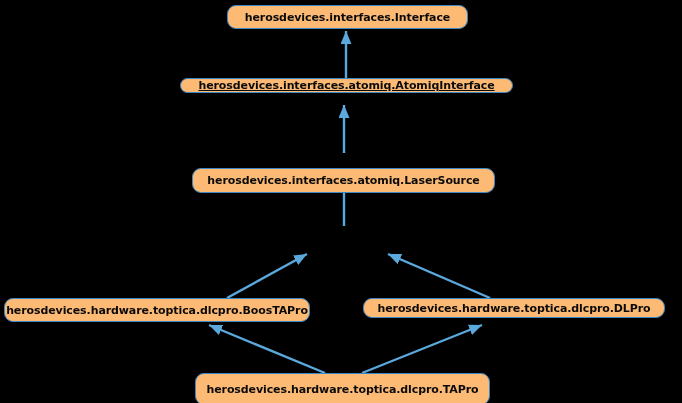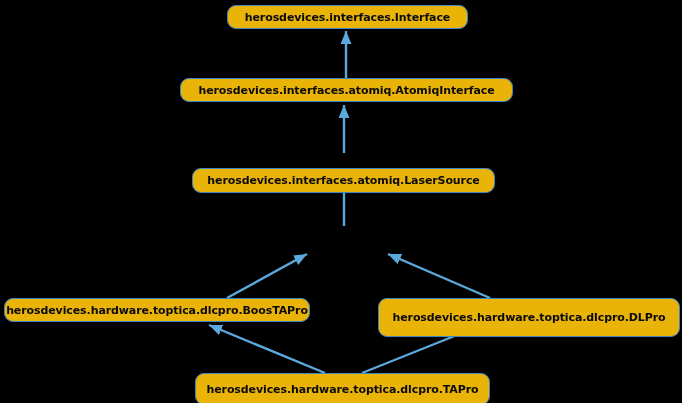--- a/index.html
+++ b/index.html
@@ -26,21 +26,21 @@
     stroke: #5aa8dc;
     stroke-width: 2.4;
     fill: none;
   }
   .node {
     position: absolute;
     display: flex;
     align-items: center;
     justify-content: center;
     box-sizing: border-box;
-    background: #eab308;
+    background: #fdba74;
     border: 1.5px solid #3d87c5;
     border-radius: 9px;
     font-weight: bold;
     font-size: 11px;
     letter-spacing: -0.1px;
     color: #0a0a0a;
     white-space: nowrap;
     cursor: pointer;
   }
 </style>
@@ -59,24 +59,24 @@
     <line class="edge" x1="344" y1="153" x2="344" y2="105" marker-end="url(#arrowhead)"></line>
     <line class="edge" x1="344" y1="226" x2="344" y2="180" marker-end="url(#arrowhead)"></line>
     <line class="edge" x1="227" y1="298" x2="307" y2="254" marker-end="url(#arrowhead)"></line>
     <line class="edge" x1="490" y1="298" x2="388" y2="254" marker-end="url(#arrowhead)"></line>
     <line class="edge" x1="325" y1="373" x2="209" y2="325" marker-end="url(#arrowhead)"></line>
     <line class="edge" x1="362" y1="373" x2="482" y2="325" marker-end="url(#arrowhead)"></line>
   </svg>
 
   <div class="node" style="left:227px; top:5px;   width:241px; height:24px;">herosdevices.interfaces.Interface</div>
 
-  <div class="node" style="left:180px; top:78px;  width:333px; height:24px;">herosdevices.interfaces.atomiq.AtomiqInterface</div>
+  <div class="node" style="left:180px; top:78px;  width:333px; height:15px;text-decoration:underline;">herosdevices.interfaces.atomiq.AtomiqInterface</div>
 
   <div class="node" style="left:192px; top:153px; width:303px; height:25px;margin-top:15px;">herosdevices.interfaces.atomiq.LaserSource</div>
 
 
   <div class="node" style="left:4px;   top:298px; width:306px; height:24px;">herosdevices.hardware.toptica.dlcpro.BoosTAPro</div>
 
-  <div class="node" style="left:378px; top:298px; width:302px; height:39px;">herosdevices.hardware.toptica.dlcpro.DLPro</div>
+  <div class="node" style="left:363px; top:298px; width:302px; height:20px;">herosdevices.hardware.toptica.dlcpro.DLPro</div>
 
   <div class="node" style="left:195px; top:373px; width:295px; height:32px;">herosdevices.hardware.toptica.dlcpro.TAPro</div>
 
 </div>
 
 </body></html>

